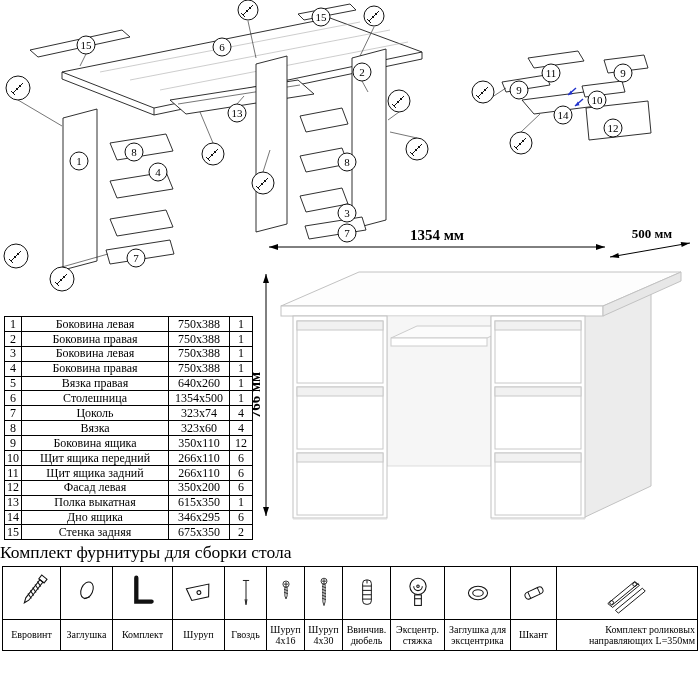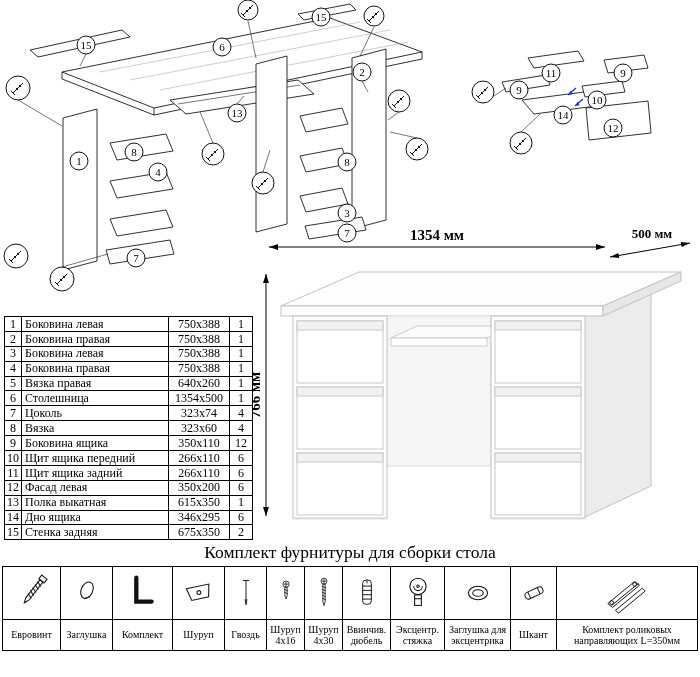--- a/index.html
+++ b/index.html
@@ -6,31 +6,31 @@
   .sheet{position:relative;width:700px;height:677px;background:#fff;overflow:hidden;
          font-family:"Liberation Serif",serif;color:#000;}
   svg{display:block;}
   svg text{font-family:"Liberation Serif",serif;}
   .assembly{position:absolute;left:0;top:0;}
   .desk{position:absolute;left:253px;top:226px;}
   .co-text{font-size:11px;}
   
   .parts{position:absolute;left:4px;top:316px;border-collapse:collapse;}
   .parts td{border:1px solid #000;font-size:12px;line-height:1.05;height:13.9px;
-            padding:0 3px;white-space:nowrap;}
+            padding:0 3px;white-space:nowrap;text-align:center;}
   .parts td.c{text-align:center;padding:0 1px;}
   
-  .hw-title{position:absolute;left:0;top:542px;width:100%;text-align:center;
+  .hw-title{position:absolute;left:0;top:542px;width:100%;
             font-size:17.5px;}
   .hw{position:absolute;left:2px;top:566px;width:696px;border-collapse:collapse;
       table-layout:fixed;}
   .hw td{border:1px solid #000;text-align:center;vertical-align:middle;padding:0;overflow:hidden;}
   .hw tr.ic td{height:52px;}
   .hw tr.nm td{font-size:10px;line-height:1.12;height:28px;padding:1px 2px;}
-  .hw tr.nm td:last-child{text-align:center;}
+  .hw tr.nm td:last-child{text-align:right;}
   .hw tr.qt td{font-size:14px;height:20px;}
   .hwicon{display:inline-block;vertical-align:middle;}
 </style>
 </head>
 <body>
 
 <div class="sheet">
 
   <svg class="assembly" width="700" height="320" viewBox="0 0 700 320">
     <defs>

